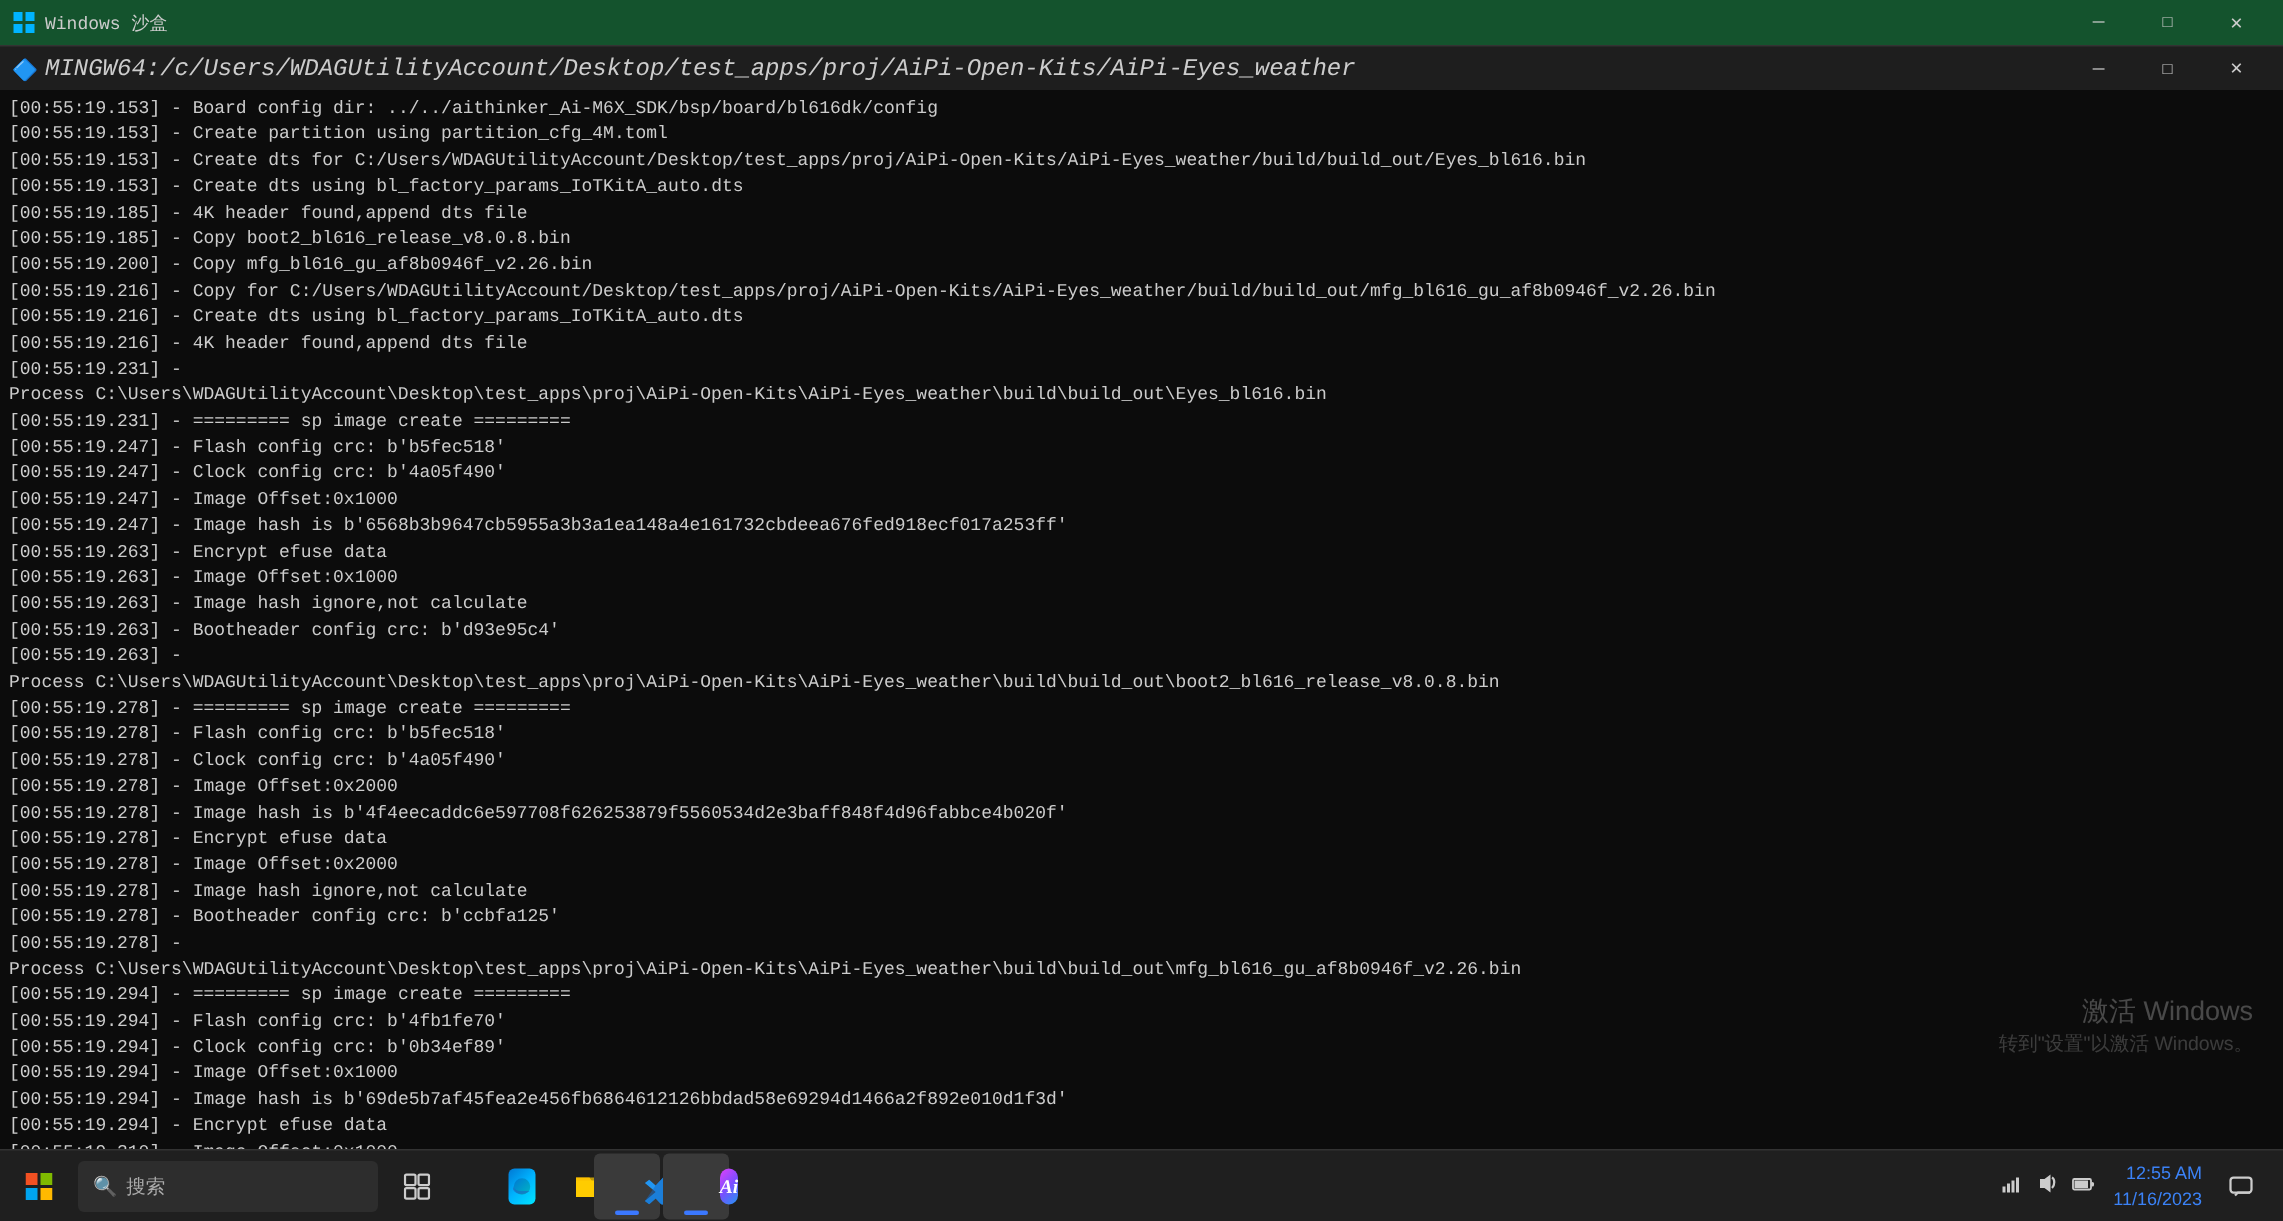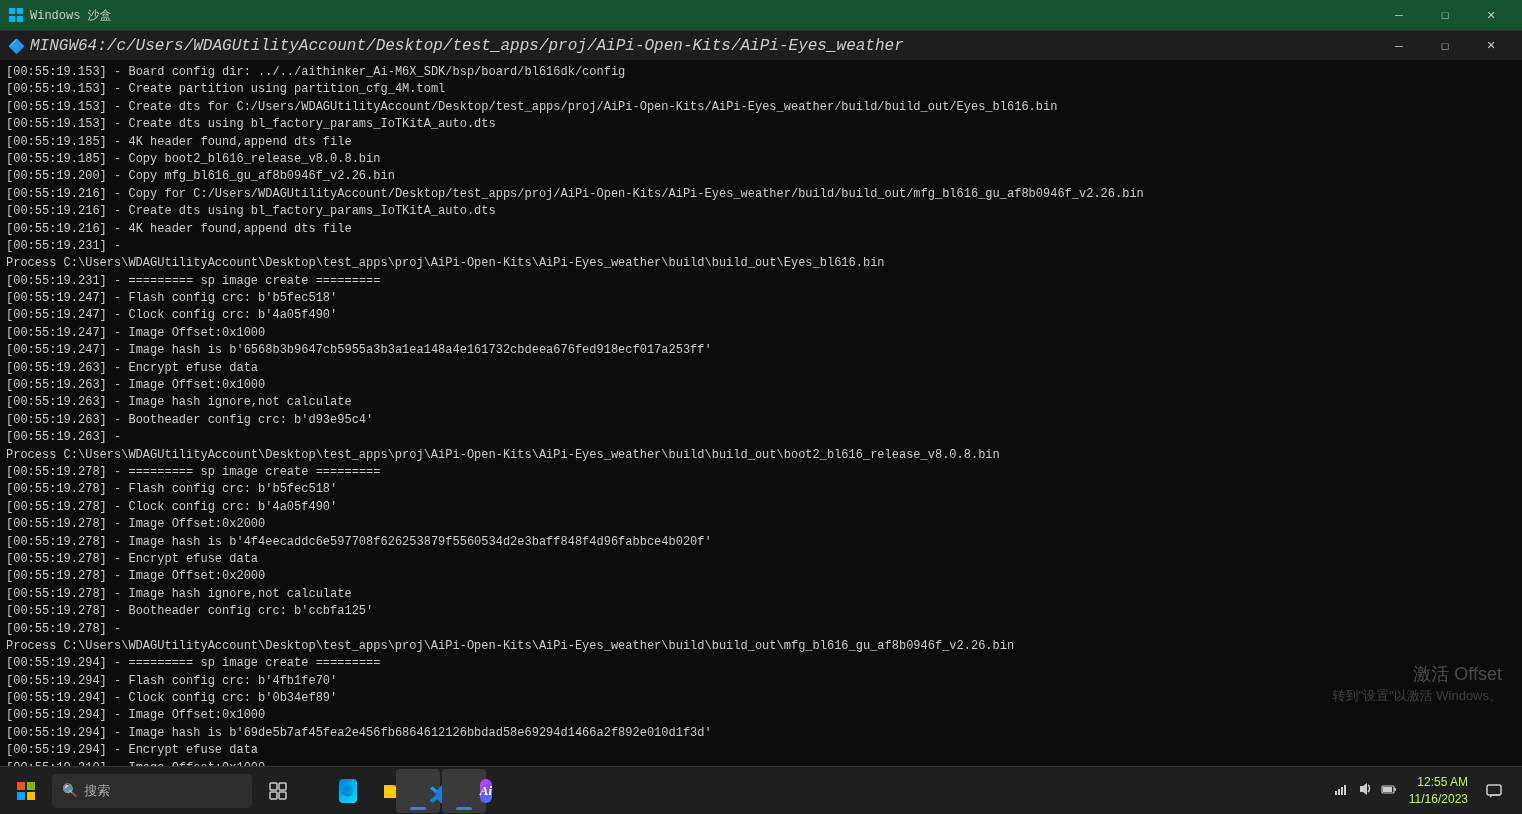--- a/index.html
+++ b/index.html
@@ -235,21 +235,21 @@
       gap: 4px;
     }
     .tray-icon {
       color: #ccc;
       font-size: 13px;
       cursor: pointer;
       padding: 2px;
     }
     .tray-clock {
       text-align: right;
-      color: #bef264;
+      color: #3b82f6;
       font-size: 12px;
       font-family: 'Segoe UI', sans-serif;
       cursor: pointer;
       padding: 0 4px;
     }
     .tray-clock div { line-height: 1.4; }
     .tray-chat {
       width: 32px;
       height: 32px;
       display: flex;
@@ -334,21 +334,21 @@
  - create OTA file:C:/Users/WDAGUtilityAccount/Desktop/test_apps/proj/AiPi-Open-Kits/AiPi-Eyes_weather/build/build_out/Eyes_bl616.bin.ota
  - create XZ file:C:/Users/WDAGUtilityAccount/Desktop/test_apps/proj/AiPi-Open-Kits/AiPi-Eyes_weather/build/build_out/Eyes_bl616.xz
  - create XZ OTA file:C:/Users/WDAGUtilityAccount/Desktop/test_apps/proj/AiPi-Open-Kits/AiPi-Eyes_weather/build/build_out/Eyes_bl616.xz.ota
 Built target combine
 cp ../../aithinker_Ai-M6X_SDK/bsp/board/bl616dk/config/edata.bin build/build_out
 cp ../../aithinker_Ai-M6X_SDK/bsp/board/bl616dk/config/Rx_boot2_m61.bin build/build_out
 
   
 $ </pre>
   <div class="watermark">
-    <div>激活 Offset</div>
+    <div>激活 Windows</div>
     <div class="watermark-sub">转到"设置"以激活 Windows。</div>
   </div>
 </div>
 
 <div class="taskbar">
 
   <div class="taskbar-start">
     <svg class="start-icon" viewBox="0 0 18 18">
       <rect x="0" y="0" width="8" height="8" fill="#f25022"></rect>
       <rect x="10" y="0" width="8" height="8" fill="#7fba00"></rect>

